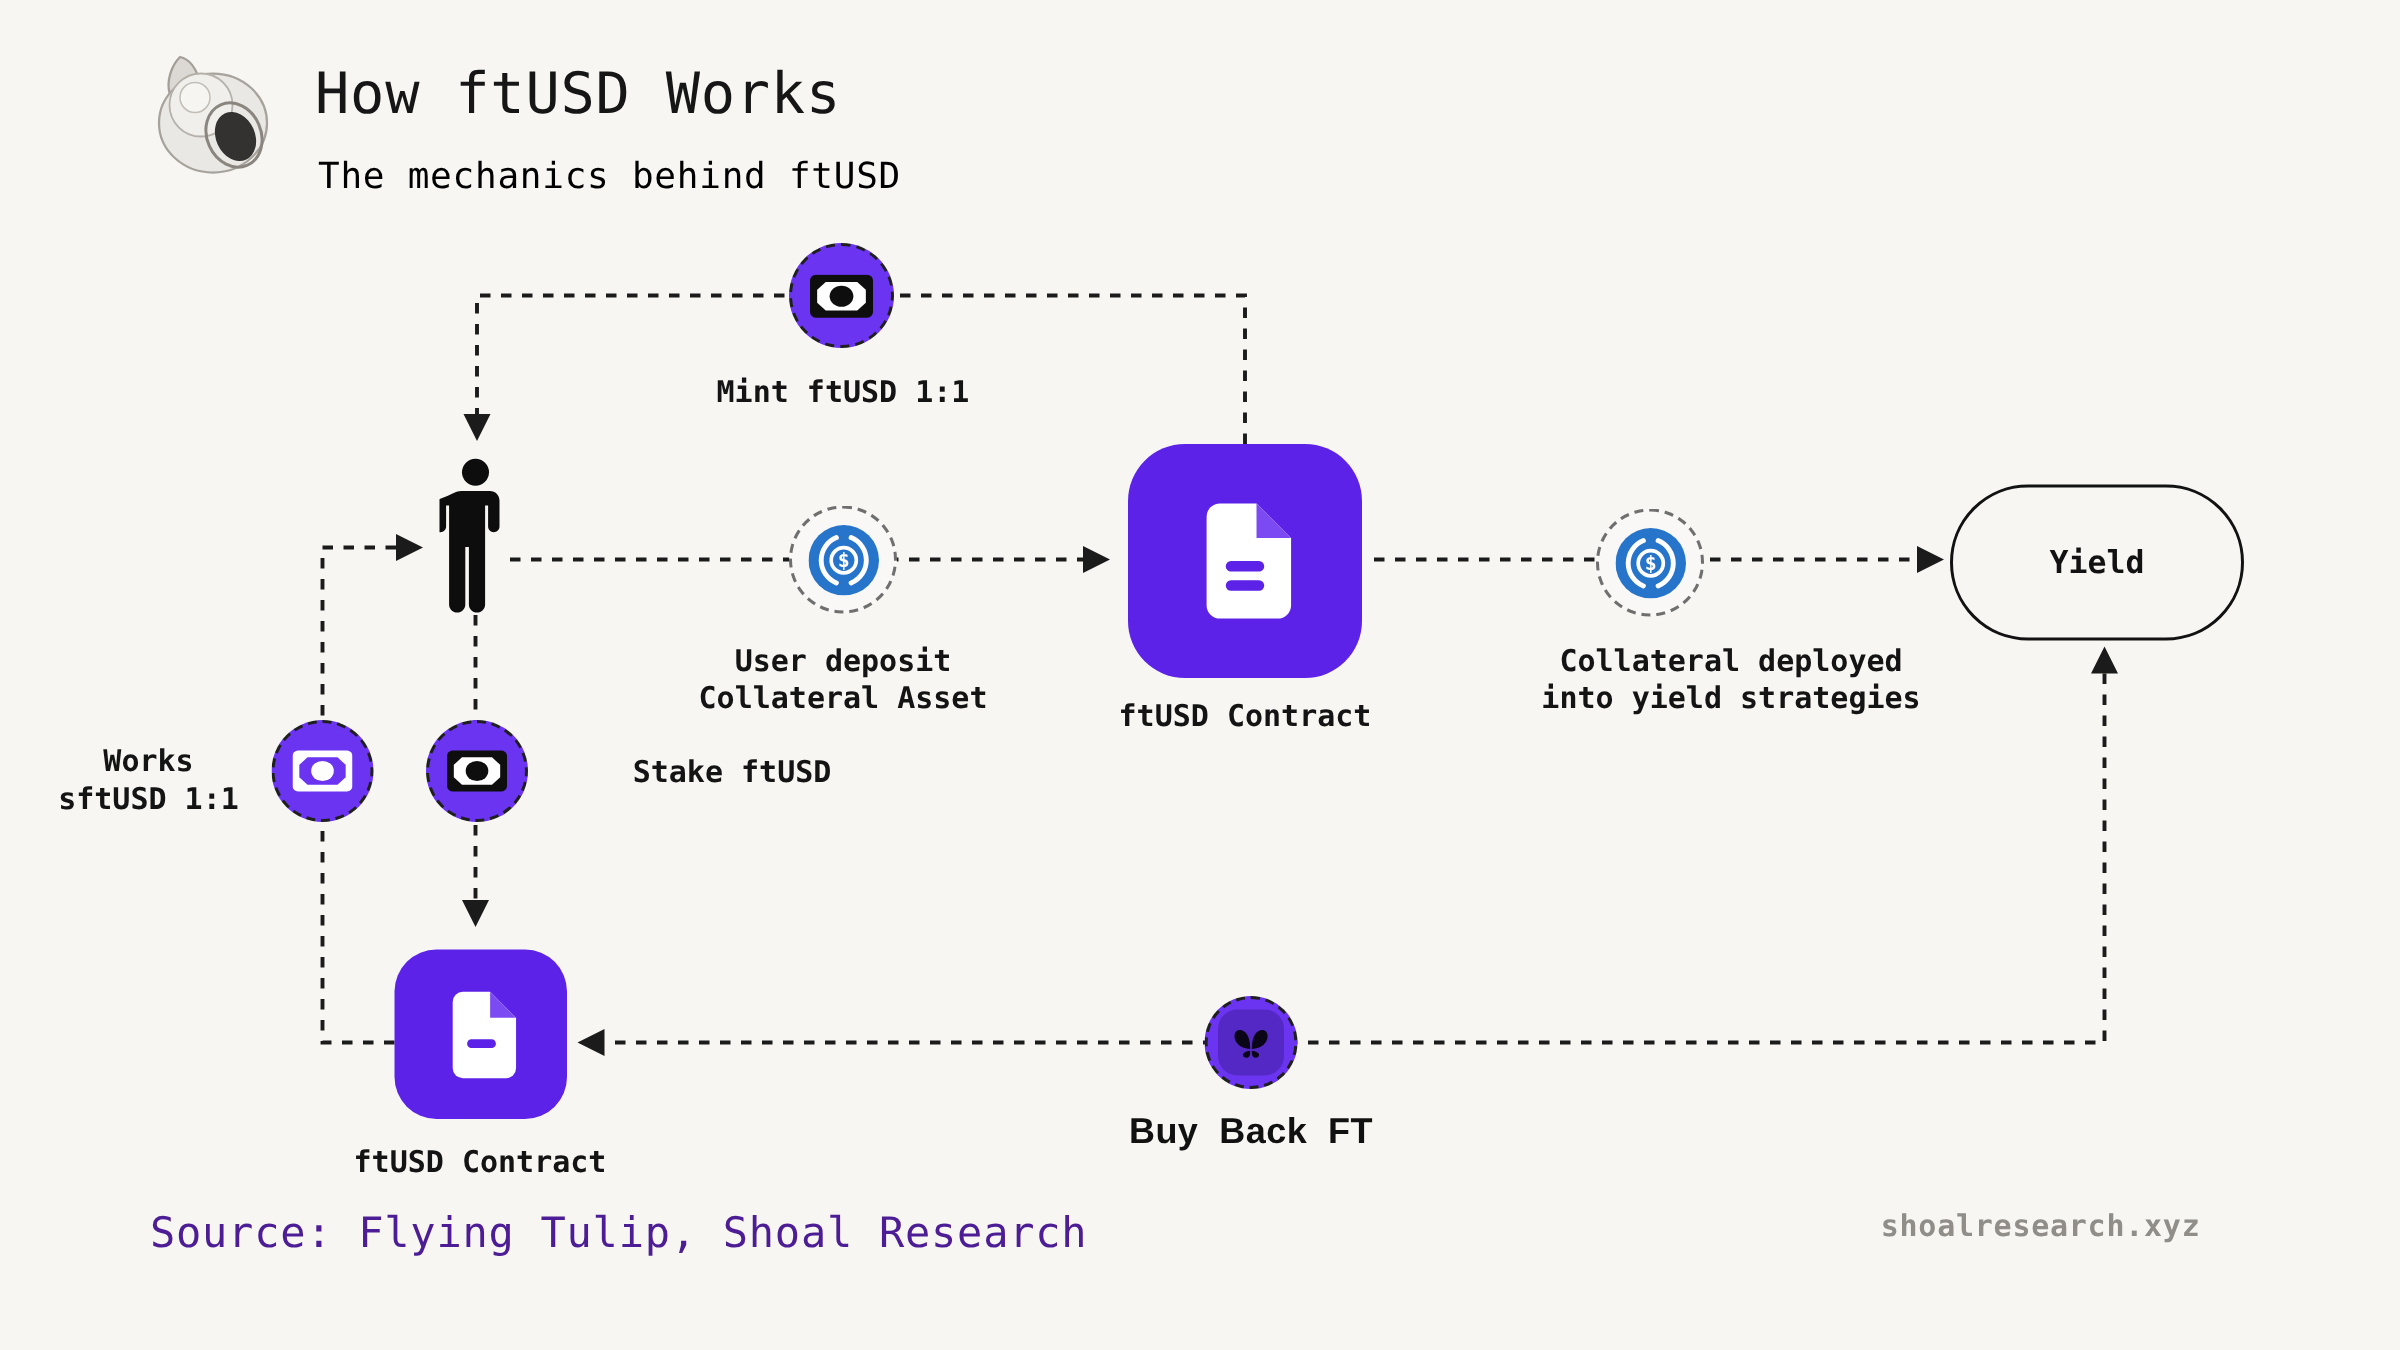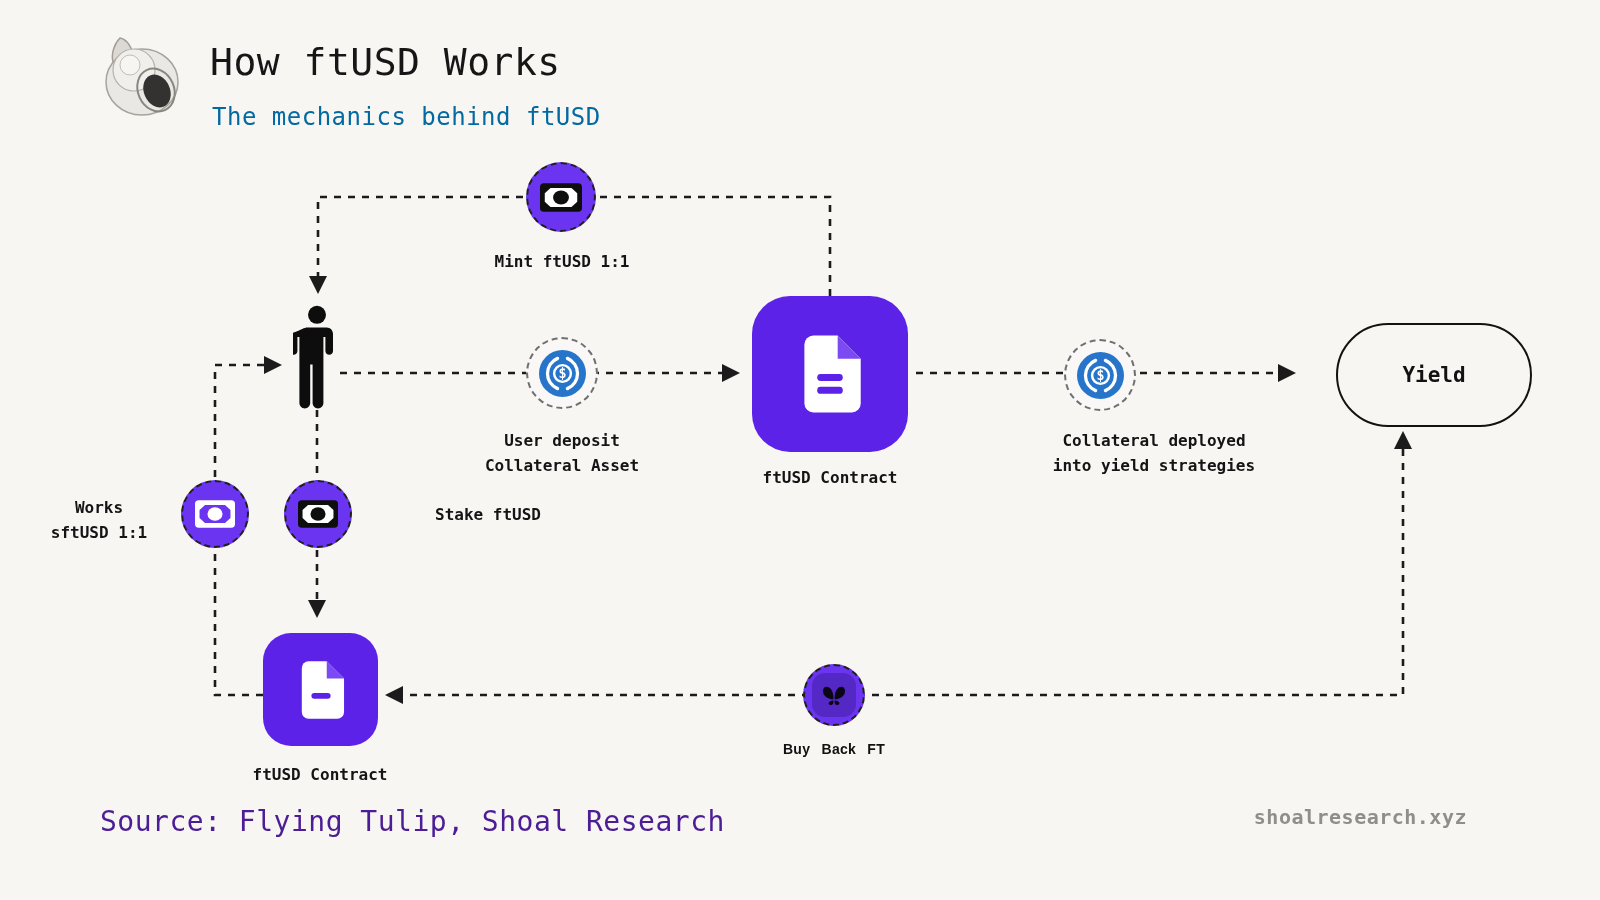--- a/index.html
+++ b/index.html
@@ -4,52 +4,52 @@
 <style>
   * { margin:0; padding:0; box-sizing:border-box; }
   html,body { width:1600px; height:900px; }
   body { font-family:"DejaVu Sans Mono","Liberation Mono",monospace; background:#f7f6f3; }
   .canvas { position:relative; width:1600px; height:900px; background:#f7f6f3; overflow:hidden; }
 
   .abs { position:absolute; }
 
   
   .title { left:210px; top:40px; font-size:38px; color:#161616; font-weight:400; letter-spacing:.5px; }
-  .subtitle { left:212px; top:103px; font-size:24px; color:#0369a1; letter-spacing:.5px; }
+  .subtitle { left:212px; top:103px; font-size:24px; color:#000000; letter-spacing:.5px; }
   .logo { left:96px; top:28px; width:88px; height:94px; }
 
   
   .lines { left:0; top:0; width:1600px; height:900px; pointer-events:none; }
 
   
   .pcircle { border-radius:50%; background:#6a34f0; border:2px dashed #1f1f1f;
              display:flex; align-items:center; justify-content:center; }
   .holder { border-radius:50%; background:#f9f8f6; border:2px dashed #6f6f6f;
             display:flex; align-items:center; justify-content:center; }
 
   .contract { background:#5c22e8; display:flex; align-items:center; justify-content:center; }
   .contract.top { left:752px; top:296px; width:156px; height:156px; border-radius:38px; }
   .contract.bottom { left:263px; top:633px; width:115px; height:113px; border-radius:28px; }
 
-  .pill { left:1336px; top:323px; width:196px; height:104px; border:2.5px solid #121212;
+  .pill { left:1300px; top:323px; width:196px; height:104px; border:2.5px solid #121212;
           border-radius:52px; display:flex; align-items:center; justify-content:center; }
 
   
-  .label { font-weight:700; font-size:16px; color:#141414; text-align:center; line-height:25px; }
+  .label { font-weight:700; font-size:20px; color:#141414; text-align:center; line-height:25px; }
   .lab-mint-ftusd   { left:412px; top:249px; width:300px; }
   .lab-user-deposit { left:412px; top:428px; width:300px; }
   .lab-collateral   { left:1004px; top:428px; width:300px; }
   .lab-mint-sftusd  { left:9px;   top:495px; width:180px; }
   .lab-stake        { left:368px; top:502px; width:240px; text-align:center; }
   .lab-contract-top    { left:680px; top:465px; width:300px; }
   .lab-contract-bottom { left:170px; top:762px; width:300px; }
   .lab-yield { font-weight:700; font-size:21px; color:#121212; }
   .lab-buyback { left:714px; top:741px; width:240px; text-align:center;
                  font-family:"Liberation Sans","DejaVu Sans",sans-serif;
-                 font-weight:700; font-size:14px; color:#111; word-spacing:7px; letter-spacing:.3px; }
+                 font-weight:700; font-size:24px; color:#111; word-spacing:7px; letter-spacing:.3px; }
 
   
   .footer-src  { left:100px; top:805px; font-size:28px; color:#4c1d95; letter-spacing:.5px; }
   .footer-site { right:133px; top:805px; font-size:20px; color:#918e89; letter-spacing:.5px;font-weight:bold; }
 
   
   .c-mint-ftusd  { left:526px;  top:162px; width:70px; height:70px; }
   .c-usdc-1      { left:526px;  top:337px; width:72px; height:72px; }
   .c-usdc-2      { left:1064px; top:339px; width:72px; height:72px; }
   .c-mint-sftusd { left:181px;  top:480px; width:68px; height:68px; }

